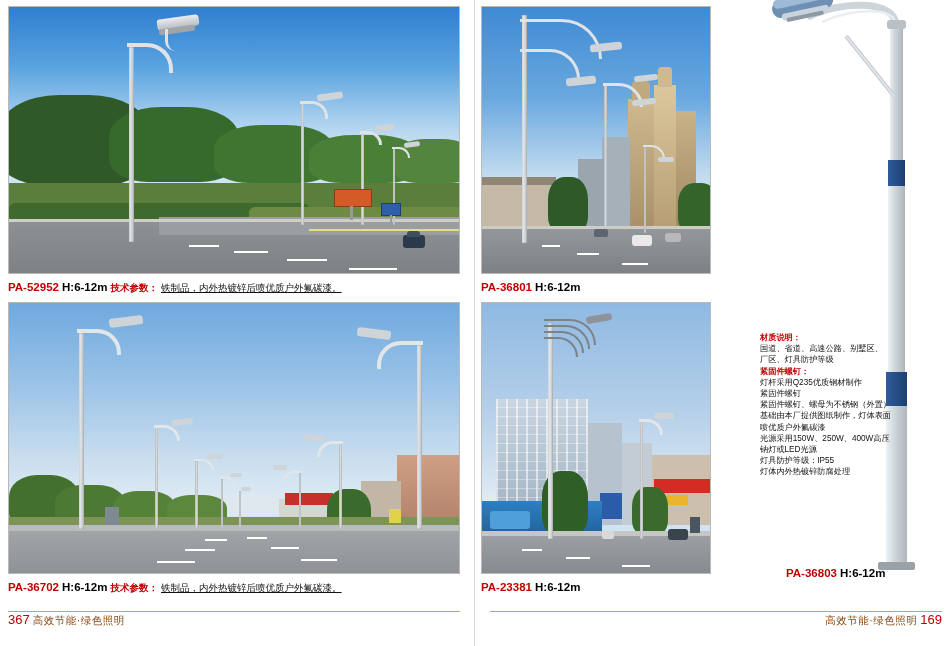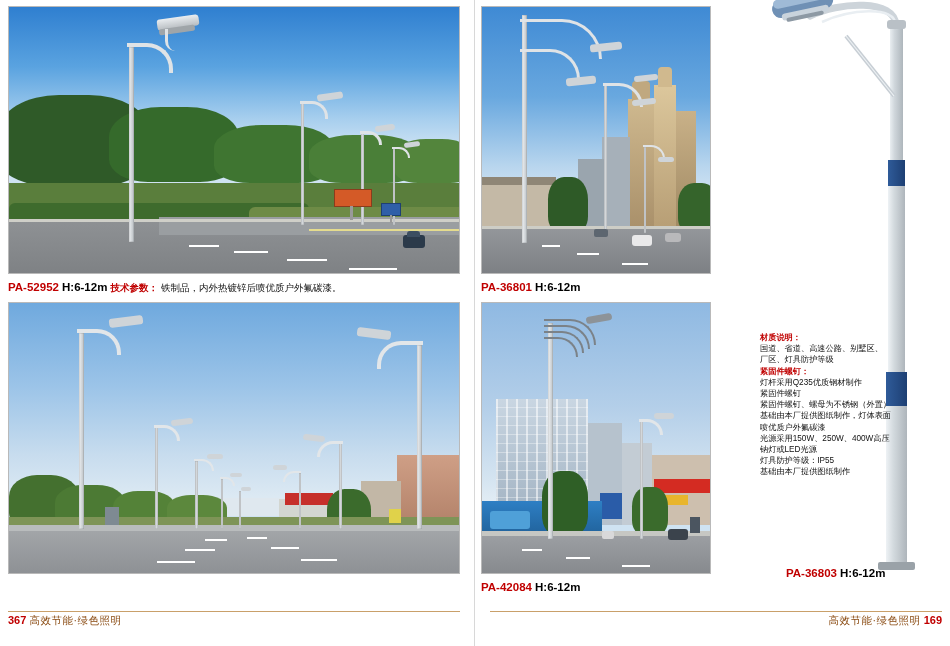--- a/index.html
+++ b/index.html
@@ -28,32 +28,32 @@
     white-space: nowrap;
     line-height: 13px;
   }
   .code {
     color:#c00000;
     font-weight:bold;
     font-size:11.5px;
   }
   .hdim { color:#000; font-weight:bold; font-size:11.5px; }
   .tech-label { color:#c00000; font-size:9.5px; font-weight:bold; }
-  .tech-text { color:#111; font-size:9.5px; }
+  .tech-text { color:#111; font-size:9.5px;text-decoration:underline; }
 
   
   .footer-left, .footer-right {
     position:absolute;
     bottom: 18px;
     font-size: 11px;
     color:#6a3b10;
   }
   .footer-left { left: 8px; }
   .footer-right { right: 8px; }
-  .pgnum { color:#c00000; font-weight:bold; font-size:11px; }
+  .pgnum { color:#c00000; font-weight:normal; font-size:13px; }
   .footer-txt { color:#8a4b12; font-size:10.5px; letter-spacing:.5px; }
   .footer-rule {
     position:absolute; bottom: 34px; height:1px; background:#c9a06a;
   }
   .center-rule {
     position:absolute; top:0; bottom:0; width:1px; background:#d8d8d8;
   }
 
   
   .specs {
@@ -259,20 +259,26 @@
     <div style="position:absolute; left:308px; top:138px; width:26px; height:16px; border-top:3px solid #e2e6e9; border-left:3px solid #e2e6e9; border-radius:16px 0 0 0;"></div>
     <div class="lamphead" style="left:294px; top:132px; width:22px; height:6px; transform:rotate(7deg);"></div>
 
     <div class="pole" style="left:290px; top:170px; width:2px; height:56px;"></div>
     <div style="position:absolute; left:274px; top:168px; width:18px; height:11px; border-top:2px solid #e2e6e9; border-left:2px solid #e2e6e9; border-radius:11px 0 0 0;"></div>
     <div class="lamphead" style="left:264px; top:162px; width:14px; height:5px;"></div>
 
     <div style="position:absolute; left:96px; top:204px; width:14px; height:18px; background:#7e8a92;"></div>
     <div style="position:absolute; left:380px; top:206px; width:12px; height:14px; background:#e0d24a;"></div>
   </div>
+  <div class="caption" style="left:8px; top:581px;">
+    <span class="code">PA-36702</span>
+    <span class="hdim">H:6-12m</span>
+    <span class="tech-label">技术参数：</span>
+    <span class="tech-text">铁制品，内外热镀锌后喷优质户外氟碳漆。</span>
+  </div>
 
   <div class="photo" style="left:481px; top:302px; width:230px; height:272px;">
     <div class="sky-pale" style="height:210px; background:linear-gradient(#8fb9e2 0%, #b4cfe9 50%, #d6e5f1 85%, #e8f0f6 100%);"></div>
 
     <div class="bldg" style="left:14px; top:96px; width:92px; height:126px; background:linear-gradient(#c9d6e2,#9fb0c0);"></div>
     <div style="position:absolute; left:14px; top:96px; width:92px; height:126px;
       background: repeating-linear-gradient(90deg, rgba(255,255,255,.55) 0 2px, rgba(0,0,0,0) 2px 10px),
                   repeating-linear-gradient(0deg, rgba(255,255,255,.35) 0 1px, rgba(0,0,0,0) 1px 9px);"></div>
     <div class="bldg" style="left:106px; top:120px; width:34px; height:102px; background:#b6c2cd;"></div>
     <div class="bldg" style="left:140px; top:140px; width:30px; height:82px; background:#c3ccd4;"></div>
@@ -303,21 +309,21 @@
 
     <div class="pole" style="left:158px; top:118px; width:3px; height:118px;"></div>
     <div style="position:absolute; left:157px; top:116px; width:24px; height:16px; border-top:3px solid #e2e6e9; border-right:3px solid #e2e6e9; border-radius:0 16px 0 0;"></div>
     <div class="lamphead" style="left:172px; top:110px; width:20px; height:6px;"></div>
 
     <div style="position:absolute; left:186px; top:226px; width:20px; height:11px; background:#3b434c; border-radius:3px;"></div>
     <div style="position:absolute; left:120px; top:228px; width:12px; height:8px; background:#d9d9da; border-radius:2px;"></div>
     <div style="position:absolute; left:208px; top:214px; width:10px; height:16px; background:#4b5560;"></div>
   </div>
   <div class="caption" style="left:481px; top:581px;">
-    <span class="code">PA-42084</span>
+    <span class="code">PA-23381</span>
     <span class="hdim">H:6-12m</span>
   </div>
 
   <div style="position:absolute; left:718px; top:0; width:232px; height:580px; overflow:hidden;">
 
     <div style="position:absolute; left:172px; top:22px; width:13px; height:140px;
                 background:linear-gradient(90deg,#e9eef1,#cfd6db 35%,#aeb6bc);"></div>
     <div style="position:absolute; left:170px; top:160px; width:17px; height:26px;
                 background:linear-gradient(90deg,#2f5b99,#1d3f73);"></div>
     <div style="position:absolute; left:170px; top:186px; width:17px; height:186px;
@@ -357,21 +363,21 @@
     <div>厂区、灯具防护等级</div>
     <div class="hd">紧固件螺钉：</div>
     <div>灯杆采用Q235优质钢材制作</div>
     <div>紧固件螺钉</div>
     <div>紧固件螺钉、螺母为不锈钢（外置）</div>
     <div>基础由本厂提供图纸制作，灯体表面</div>
     <div>喷优质户外氟碳漆</div>
     <div>光源采用150W、250W、400W高压</div>
     <div>钠灯或LED光源</div>
     <div>灯具防护等级：IP55</div>
-    <div>基础由本厂提供图纸制作</div>
+    <div>灯体内外热镀锌防腐处理</div>
   </div>
 
   <div class="footer-rule" style="left:8px; width:452px;"></div>
   <div class="footer-rule" style="right:8px; width:452px;"></div>
 
   <div class="footer-left">
     <span class="pgnum">367</span>
     <span class="footer-txt">高效节能·绿色照明</span>
   </div>
 

